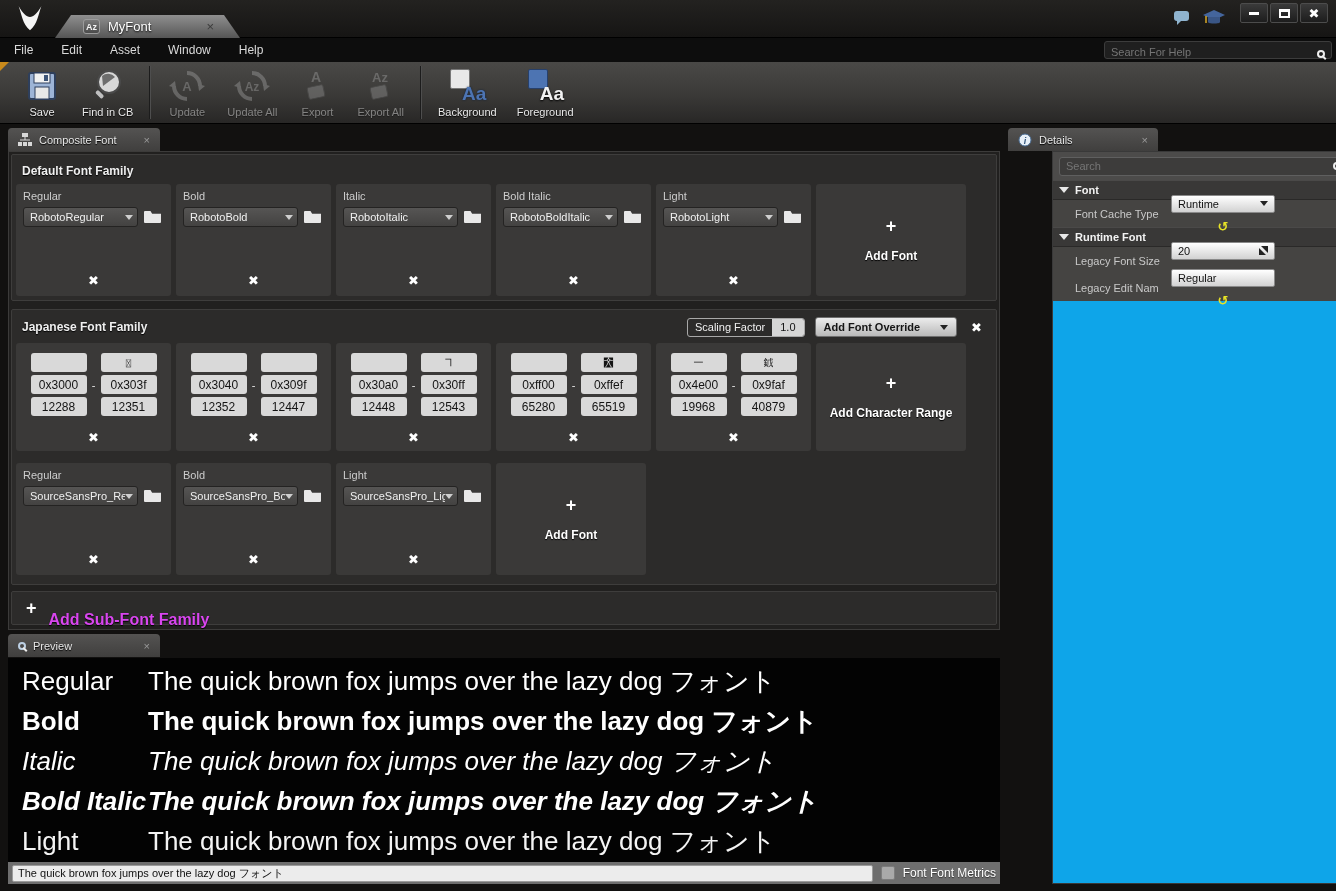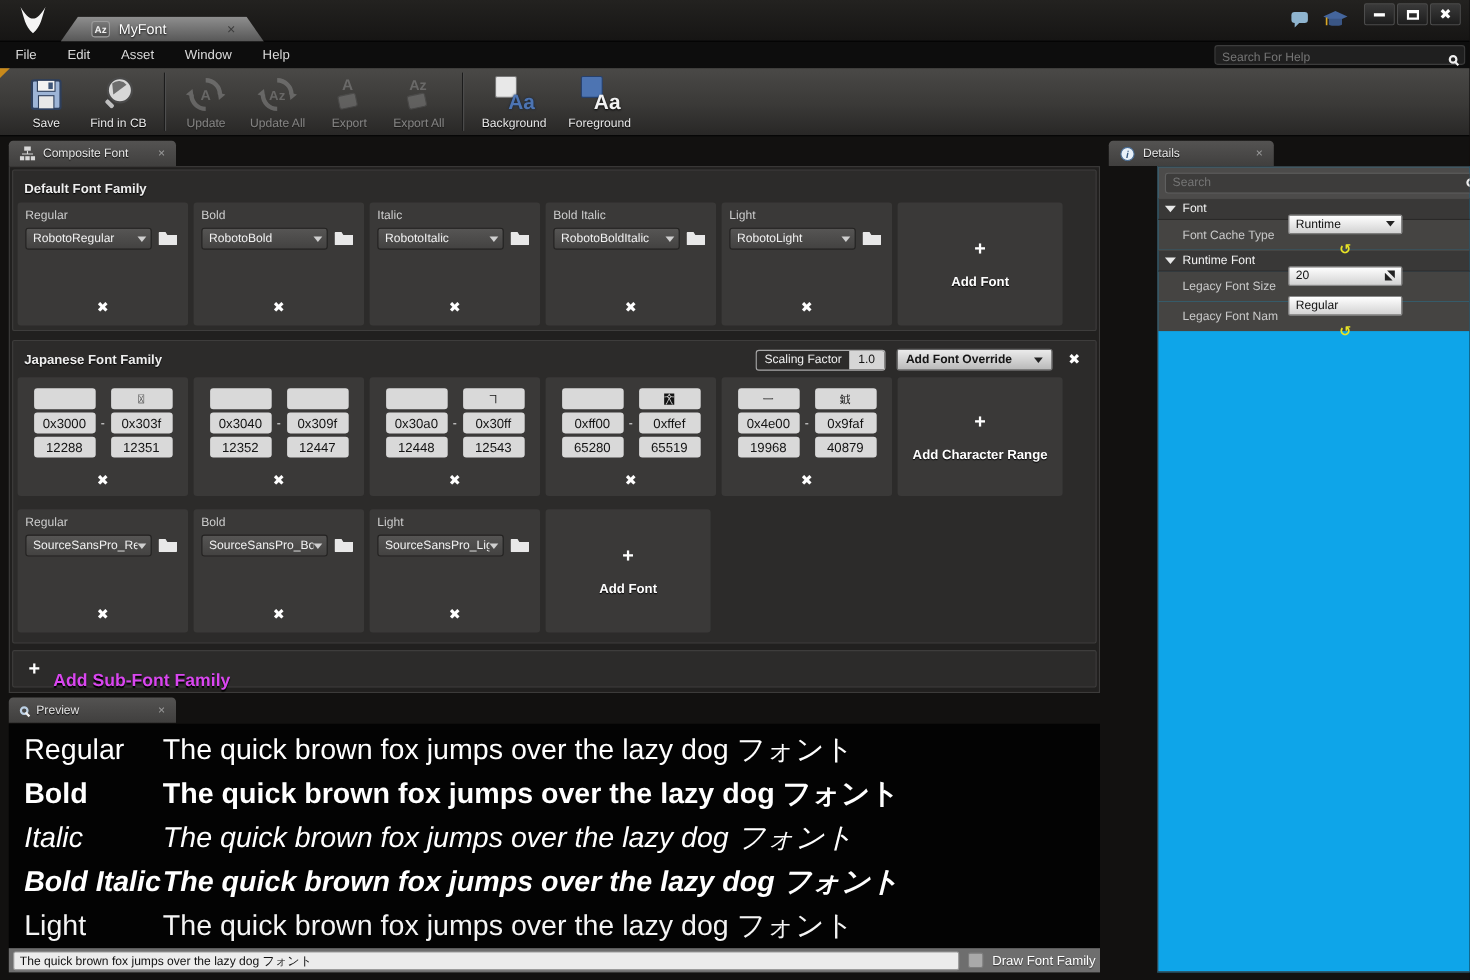--- a/index.html
+++ b/index.html
@@ -130,21 +130,21 @@
   .grid-glyph { width:14px; height:13px;
     background-image:repeating-linear-gradient(#e8e8e8 0 2px, transparent 2px 4px),
                      repeating-linear-gradient(90deg,#e8e8e8 0 2px, transparent 2px 5px); }
   .eye-wrap { display:flex; align-items:center; gap:3px; }
   .eye { width:17px; height:10px; background:#cfd6dd; border-radius:50%; position:relative; }
   .eye::after { content:""; position:absolute; left:5px; top:2px; width:6px; height:6px; background:#45586b; border-radius:50%; }
   .arr-dn.sm { border-left-width:3px; border-right-width:3px; border-top-width:4px; border-top-color:#bdbdbd; }
   .cat-header { height:20px; background:#393837; border-top:1px solid #4a4948; border-bottom:1px solid #2a2928;
     display:flex; align-items:center; gap:6px; padding:0 6px; }
   .cat-tri { width:0; height:0; border-left:5px solid transparent; border-right:5px solid transparent; border-top:6px solid #e8e8e8; }
-  .cat-title { font-size:11px; font-weight:normal; color:#f2f2f2; }
+  .cat-title { font-size:11px; font-weight:bold; color:#f2f2f2; }
   .drow { height:27px; background:#454442; border-bottom:1px solid #39
 3836; display:flex; align-items:center; }
   .dlabel { flex:0 0 118px; padding-left:22px; font-size:11px; color:#c9c9c9; white-space:nowrap; overflow:hidden; }
   .dctrl { display:flex; align-items:center; gap:7px;flex-direction:column; }
   .lfield { width:104px; height:18px; background:linear-gradient(#ffffff,#d2d2d2); border:1px solid #8a8a8a; border-radius:2px;
     display:flex; align-items:center; padding:0 6px; font-size:11px; color:#111; }
   .lfield .fval { flex:1; white-space:nowrap; overflow:hidden; }
   .lfield .arr-dn { border-top-color:#222; }
   .spin { width:9px; height:9px; position:relative; flex:0 0 auto; }
   .spin::before { content:""; position:absolute; right:0; top:0; border-left:7px solid transparent; border-top:7px solid #222; }
@@ -562,21 +562,21 @@
       </div>
     <div class="prow st-light">
         <span class="pname">Light</span>
         <span>The quick brown fox jumps over the lazy dog フォント</span>
       </div>
   </div>
 
   <div class="preview-bottom">
     <input class="pv-input" value="The quick brown fox jumps over the lazy dog フォント" style="">
     <span class="checkbox"></span>
-    <span class="dfm-label">Draw Font Family</span>
+    <span class="dfm-label">Font Font Metrics</span>
   </div>
 
   <div class="panel-tab" style="left:1008px; top:4px; width:150px;">
     <svg width="14" height="14" viewBox="0 0 14 14">
       <circle cx="7" cy="7" r="6" fill="#e8f0f8" stroke="#4a6d94"></circle>
       <text x="7" y="10.5" font-size="9" font-weight="bold" fill="#35577d" text-anchor="middle" font-style="italic">i</text>
     </svg>
     <span class="pt-label">Details</span>
     <span class="pt-close">×</span>
   </div>
@@ -619,21 +619,21 @@
       <span class="dlabel">Legacy Font Size</span>
       <span class="dctrl">
         <span class="lfield">
           <span class="fval">20</span>
             <span class="spin"></span>
         </span>
         <span class="reset">↺</span>
       </span>
     </div>
     <div class="drow">
-      <span class="dlabel">Legacy Font Nam</span>
+      <span class="dlabel">Legacy Edit Nam</span>
       <span class="dctrl">
         <span class="lfield">
           <span class="fval">Regular</span>
         </span>
         <span class="reset">↺</span>
       </span>
     </div>
 
     <div class="d-scrollbar"></div>
   </div>

